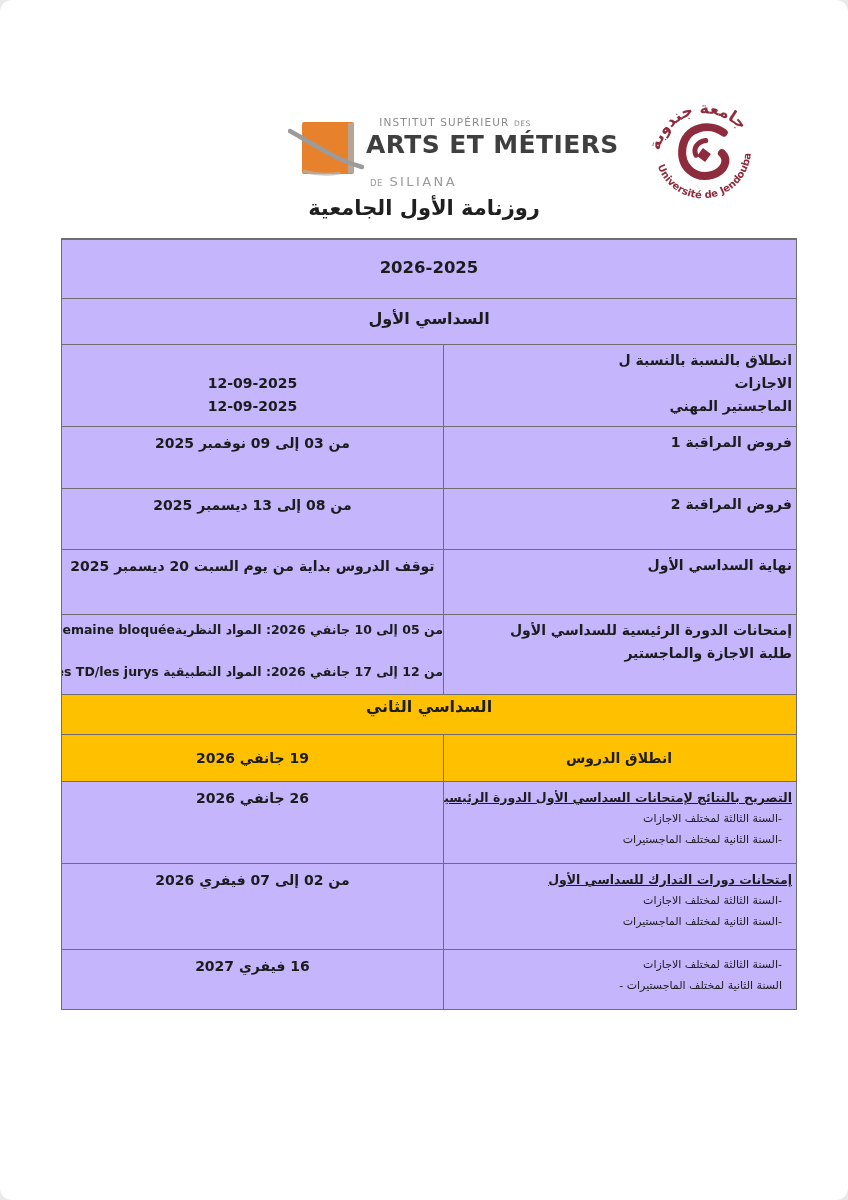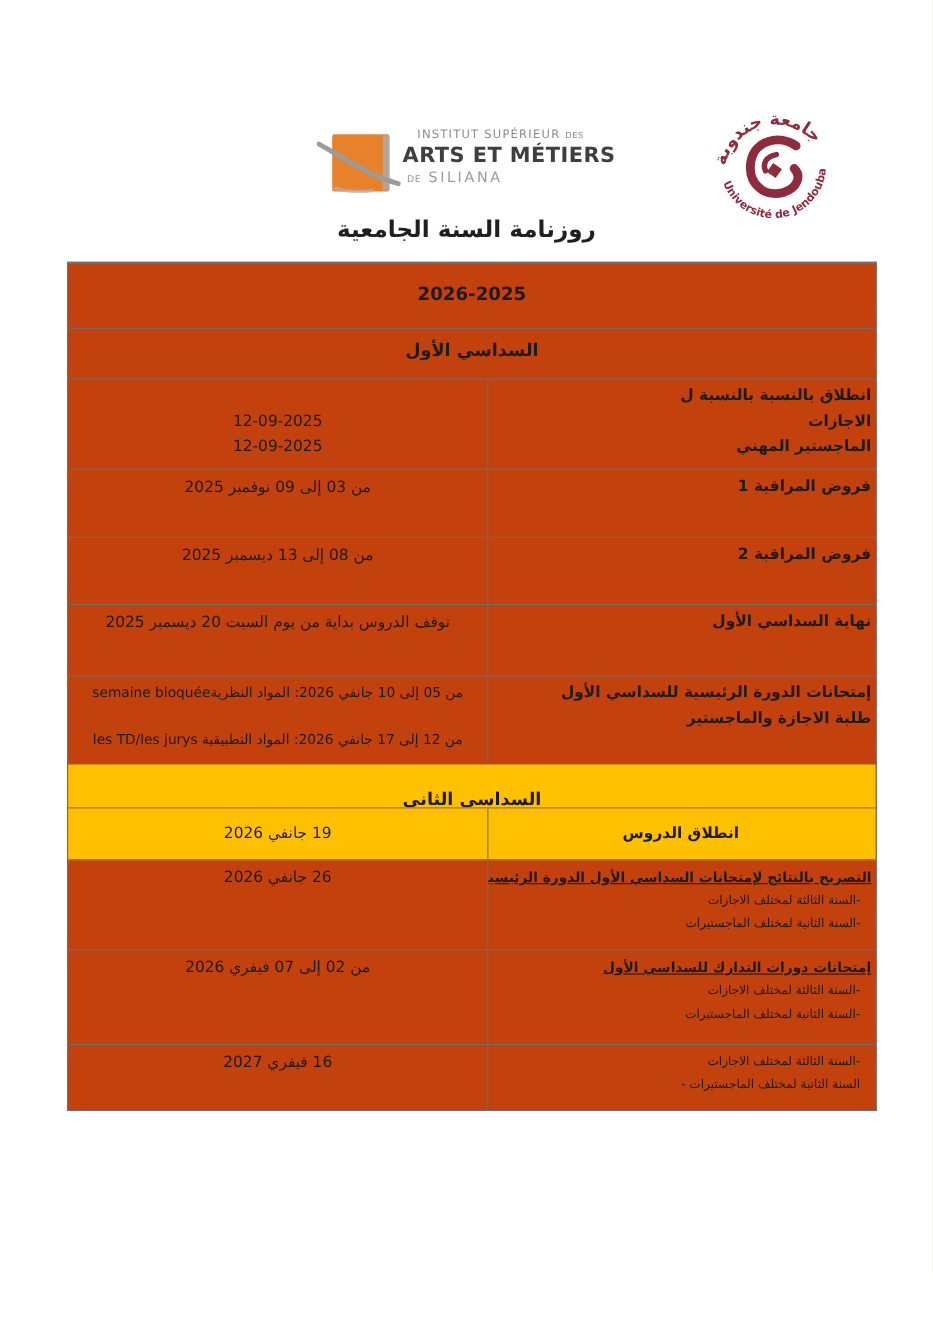--- a/index.html
+++ b/index.html
@@ -1,39 +1,39 @@
 <!DOCTYPE html>
 <html lang="ar"><head>
 <meta charset="utf-8">
 <style>
   html,body{margin:0;padding:0;background:#e9e9e9;}
   .page{position:relative;width:848px;height:1200px;background:#ffffff;margin:0 auto;
-        font-family:"DejaVu Sans","Liberation Sans",sans-serif;color:#1c1c1c;overflow:hidden;}
+        font-family:"DejaVu Sans","Liberation Sans",sans-serif;color:#1c1c1c;overflow:hidden;border-radius:12px;}
 
   
   .inst-logo{position:absolute;left:288px;top:112px;width:260px;height:78px;}
   .inst-logo svg{position:absolute;left:0;top:2px;}
   .inst-text{position:absolute;left:78px;top:4px;width:178px;text-align:center;}
   .inst-line1{font-size:10.5px;letter-spacing:1.1px;color:#8b8b8b;white-space:nowrap;}
   .inst-line1 .tiny{font-size:7.5px;letter-spacing:.5px;}
-  .inst-line2{font-size:19px;font-weight:bold;color:#3f3f3f;letter-spacing:.4px;margin-top:2px;white-space:nowrap;}
-  .inst-line3{font-size:13px;color:#9a9a9a;letter-spacing:2.4px;margin-top:2px;text-align:left;padding-left:4px;white-space:nowrap;}
+  .inst-line2{font-size:25px;font-weight:bold;color:#3f3f3f;letter-spacing:.4px;margin-top:2px;white-space:nowrap;}
+  .inst-line3{font-size:13px;color:#9a9a9a;letter-spacing:2.4px;margin-top:15px;text-align:left;padding-left:4px;white-space:nowrap;}
   .inst-line3 .tiny{font-size:8.5px;letter-spacing:.5px;}
 
   .univ-logo{position:absolute;left:645px;top:96px;width:118px;height:118px;transform:rotate(-9deg);}
 
   .doc-title{position:absolute;left:0;top:196px;width:848px;text-align:center;
              font-size:21px;font-weight:bold;color:#1f1f1f;direction:rtl;}
 
   
   .cal-table{position:absolute;left:61px;top:238px;width:736px;box-sizing:border-box;
-             border:1px solid #6e6e6e;border-top-width:2px;background:#c2410c;}
+             border:1px solid #6e6e6e;border-top-width:2px;background:#c4b5fd;}
   .t-row{box-sizing:border-box;border-bottom:1px solid #6e6e6e;display:flex;direction:ltr;overflow:hidden;}
   .t-row:last-child{border-bottom:none;}
-  .cell-val{box-sizing:border-box;width:382px;direction:rtl;text-align:center;font-weight:normal;overflow:hidden;}
+  .cell-val{box-sizing:border-box;width:382px;direction:rtl;text-align:center;font-weight:bold;overflow:hidden;}
   .cell-lbl{box-sizing:border-box;width:354px;border-left:1px solid #6e6e6e;direction:rtl;text-align:right;
             font-weight:bold;padding:4px 4px 0 2px;overflow:hidden;}
   .full{width:100%;text-align:center;direction:rtl;font-weight:bold;}
   .yellow{background:#FFC000;}
   .fs-head{font-size:16px;padding-top:10px;}
   .fs-year{font-size:16.5px;padding-top:18px;direction:ltr;}
   .lbl-line{font-size:14px;line-height:23px;white-space:nowrap;}
   .val-line{font-size:14px;line-height:23px;white-space:nowrap;}
   .val-pad{padding-top:27px;}
   .val-top{padding-top:5px;}
@@ -75,21 +75,21 @@
         <textPath href="#arcBot" startOffset="50%" text-anchor="middle">Université de Jendouba</textPath>
       </text>
       <g>
         <path d="M 82,40 C 69,27 45,29 39,48 C 33,67 46,82 64,80 C 77,78 83,68 77,60" stroke="#8E2B3C" stroke-width="8" fill="none" stroke-linecap="round"></path>
         <path d="M 63,45 C 54,45 49,51 51,58" stroke="#8E2B3C" stroke-width="5" fill="none" stroke-linecap="round"></path>
         <polygon points="59,52 66,59 59,66 52,59" fill="#8E2B3C"></polygon>
       </g>
     </svg>
   </div>
 
-  <div class="doc-title">روزنامة السنة الجامعية</div>
+  <div class="doc-title">روزنامة الأول الجامعية</div>
 
   <div class="cal-table">
 
     <div class="t-row" style="height:59px">
       <div class="full fs-year">2026-2025</div>
     </div>
 
     <div class="t-row" style="height:46px">
       <div class="full fs-head">السداسي الأول</div>
     </div>
@@ -138,21 +138,21 @@
         <div class="exam-line">من 05 إلى 10 جانفي 2026: المواد النظريةsemaine bloquée</div>
         <div class="exam-line exam-gap">من 12 إلى 17 جانفي 2026: المواد التطبيقية les TD/les jurys</div>
       </div>
       <div class="cell-lbl">
         <div class="lbl-line">إمتحانات الدورة الرئيسية للسداسي الأول</div>
         <div class="lbl-line">طلبة الاجازة والماجستير</div>
       </div>
     </div>
 
     <div class="t-row yellow" style="height:40px">
-      <div class="full fs-head" style="padding-top:22px">السداسي الثاني</div>
+      <div class="full fs-head" style="padding-top:2px">السداسي الثاني</div>
     </div>
 
     <div class="t-row yellow" style="height:47px">
       <div class="cell-val v-center">
         <div class="val-line">19 جانفي 2026</div>
       </div>
       <div class="cell-lbl v-center" style="padding-top:0">
         <div class="lbl-line">انطلاق الدروس</div>
       </div>
     </div>

